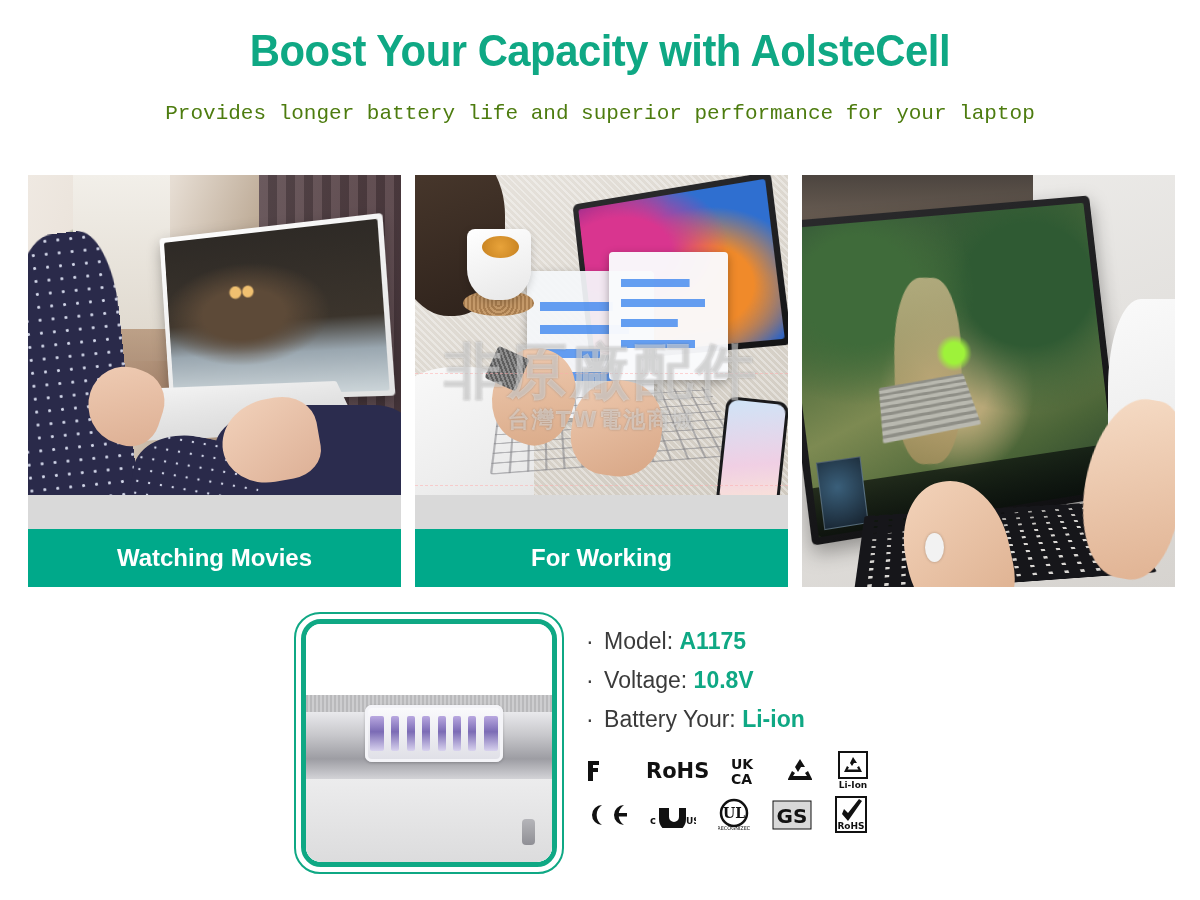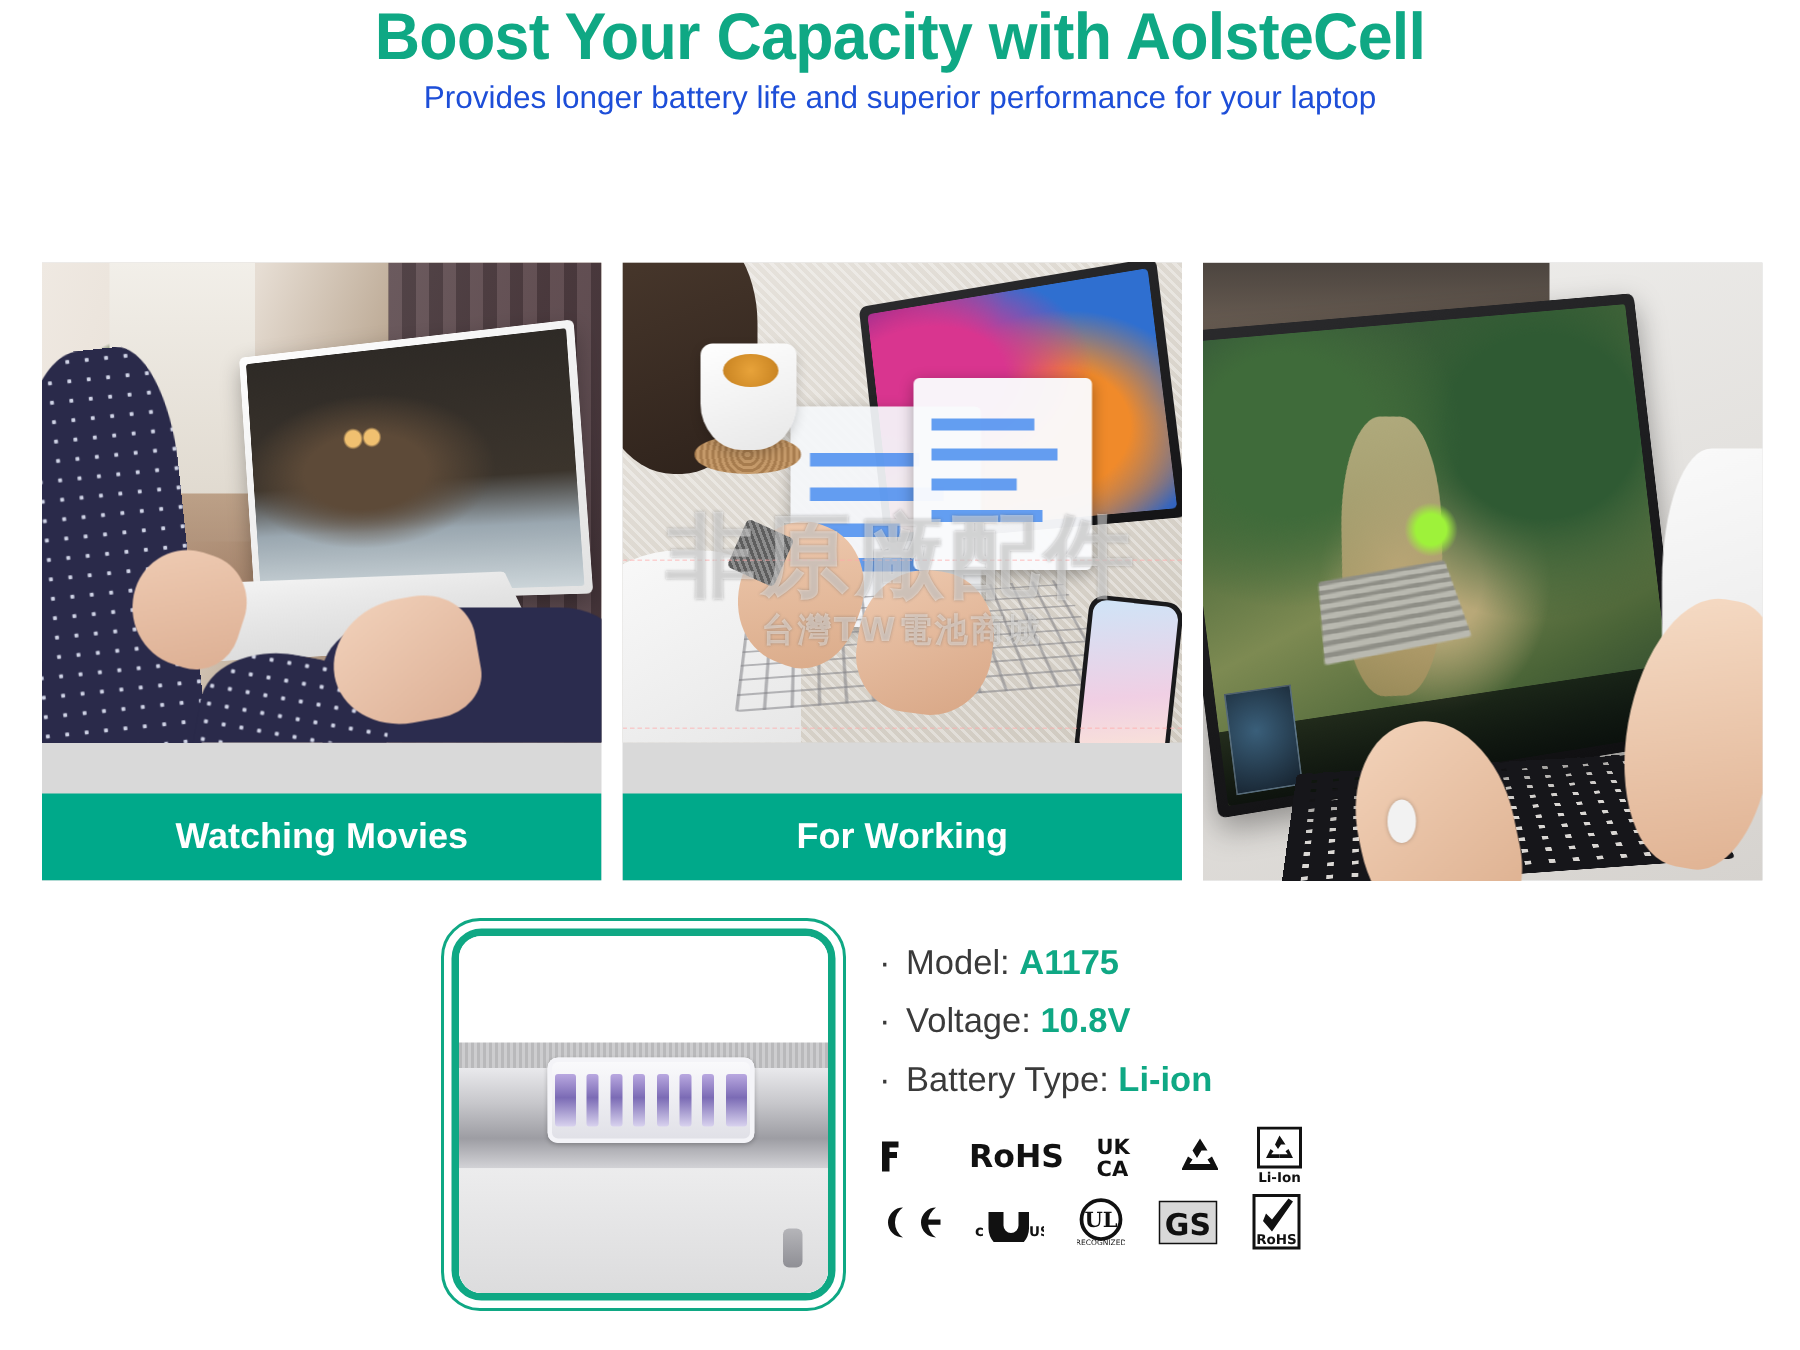--- a/index.html
+++ b/index.html
@@ -5,32 +5,33 @@
   * { box-sizing: border-box; margin: 0; padding: 0; }
   body {
     width: 1200px; height: 900px;
     background: #ffffff;
     font-family: "Liberation Sans", sans-serif;
     overflow: hidden;
     position: relative;
   }
 
   
-  .header { text-align: center; }
+  .header { text-align: center; padding-top: 26px; }
   .title {
     font-size: 44px;
     font-weight: bold;
     color: #0FA884;
     letter-spacing: -0.5px;
     transform: scaleX(0.95);
   }
   .subtitle {
     font-size: 21px;
-    color: #1d4ed8;
-    margin-top: 4px;
+    color: #4d7c0f;
+    margin-top: 26px;
+    font-family: Liberation Mono, monospace;
   }
 
   
   .cards {
     position: absolute;
     top: 175px; left: 28px;
     width: 1147px; height: 412px;
     display: flex; gap: 14px;
   }
   .card {
@@ -525,21 +526,21 @@
 
     <div class="spec-line">
       <span class="dot">·</span>
       <span>Voltage:</span>
       <span class="spec-val">10.8V</span>
     </div>
 
 
     <div class="spec-line">
       <span class="dot">·</span>
-      <span>Battery Type:</span>
+      <span>Battery Your:</span>
       <span class="spec-val">Li-ion</span>
     </div>
 
     <div class="certs">
       <div class="cert-row">
 
         <div class="cert">
           <svg width="38" height="24" viewBox="0 0 38 24">
             <path d="M2 2h11v4H7v3h5v4H7v9H2z" fill="#111"></path>
             <path d="M22 4a8 8 0 100 16 8 8 0 010-16z" fill="#111"></path>

